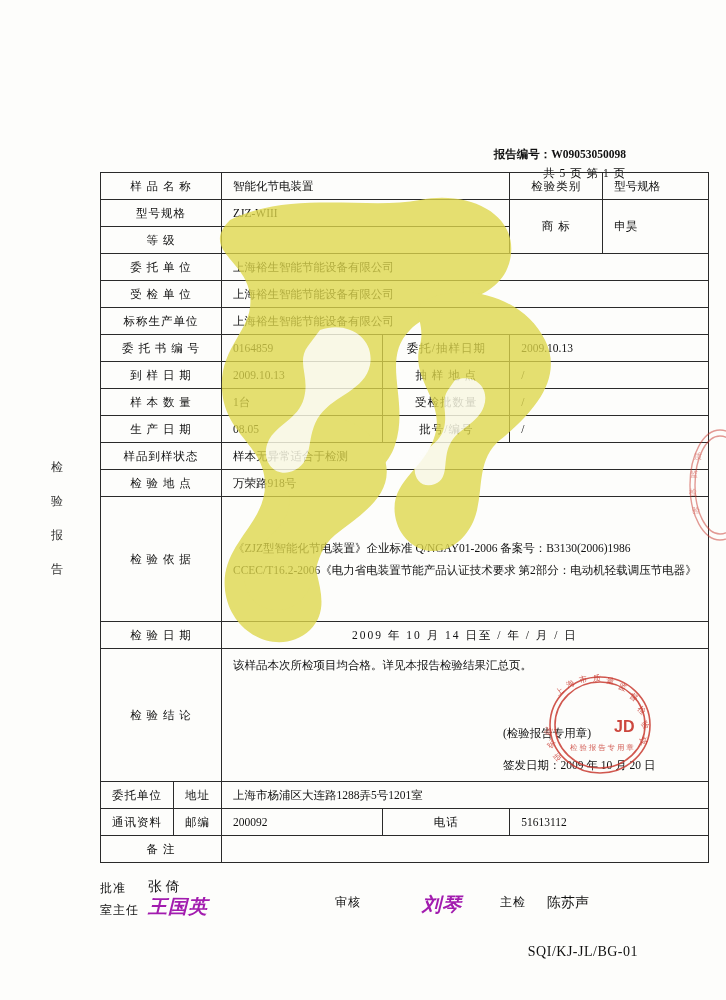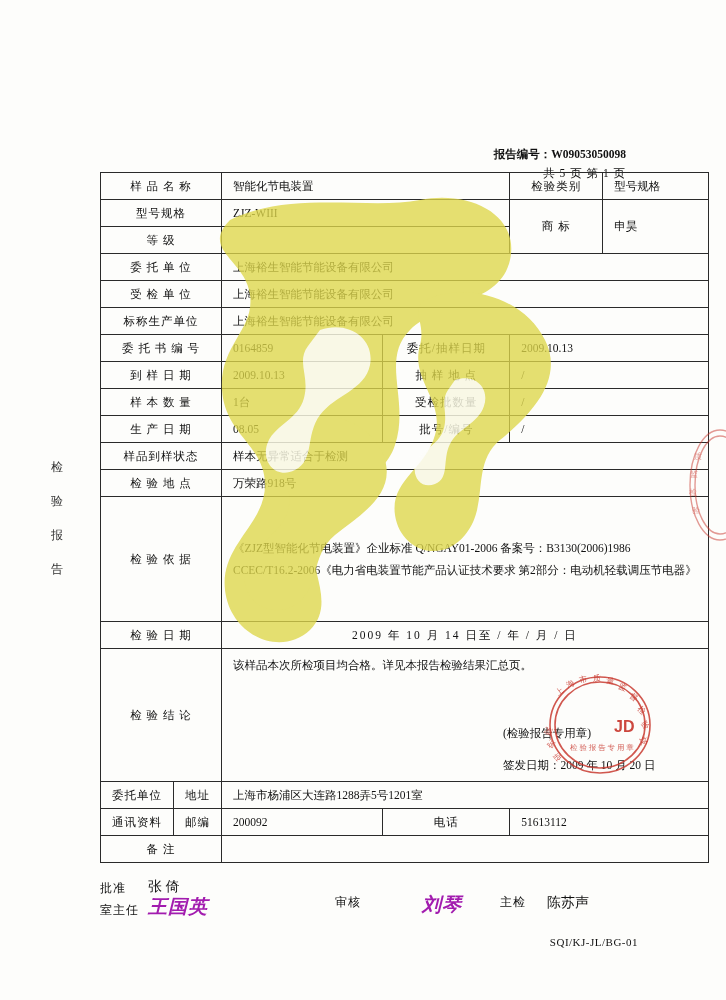--- a/index.html
+++ b/index.html
@@ -177,22 +177,22 @@
     font-size: 19px;
     font-style: italic;
     font-weight: bold;
     letter-spacing: 1px;
   }
   .hand-sm { font-size: 14px; color: #111; font-style: normal; font-weight: normal; }
 
   .footer-code {
     position: absolute;
     right: 88px;
-    bottom: 52px;
-    font-size: 11px;
+    bottom: 40px;
+    font-size: 14px;
     letter-spacing: .5px;
     z-index: 4;
   }
   .hw {
     color: #111;
   }
 </style>
 </head>
 <body>
 

